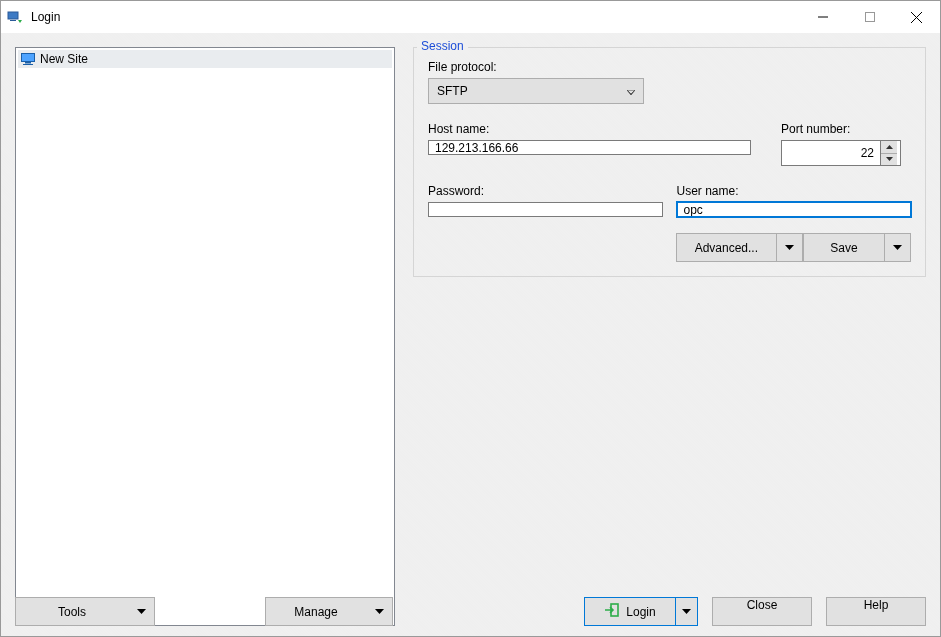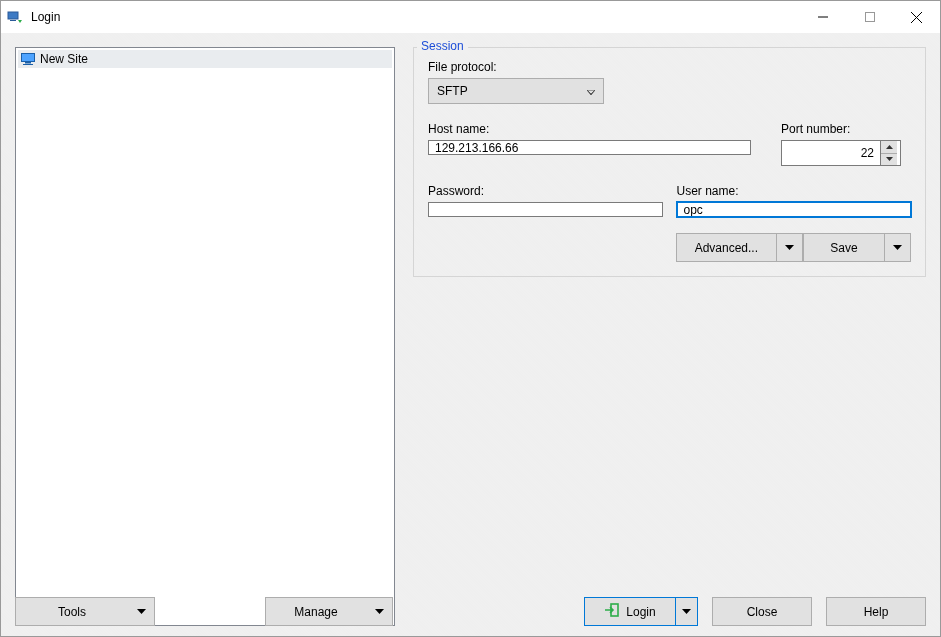--- a/index.html
+++ b/index.html
@@ -92,21 +92,21 @@
       background:#f0f0f0; padding: 0 4px;
       color:#1d4ed8;
     }
     .label { color:#000; margin-bottom: 4px; display:block; }
     .row { display:flex; gap: 30px; }
     .grow { flex:1; }
     select, input[type=text], input[type=password] {
       font: inherit;
     }
     .combo {
-      height: 26px; width: 176px;
+      height: 26px; width: 216px;
       border:1px solid #adadad;
       background:#e1e1e1;
       display:flex; align-items:center; padding: 0 8px;
       position:relative;
     }
     .combo-arrow { margin-left:auto; }
     .text-input {
       height:15px; width:100%;
       border:1px solid #7a7a7a; background:#fff; padding: 0 6px;
     }
@@ -114,23 +114,23 @@
     .spin-wrap {
       display:flex; border:1px solid #7a7a7a; background:#fff; height:26px; width:120px;
     }
     .spin-input { border:0; height:24px; width:98px; text-align:right; padding-right:6px; background:#fff; }
     .spin-btns { width:17px; display:flex; flex-direction:column; border-left:1px solid #7a7a7a; }
     .spin-btn { flex:1; display:flex; align-items:center; justify-content:center; background:#e1e1e1; border-bottom:1px solid #adadad;}
     .spin-btn:last-child{border-bottom:0;}
     .button-row { display:flex; margin-top:16px; }
     .push-right { margin-left:auto; }
     .btn {
-      height:29px; padding: 8px 18px;
+      height:29px; padding: 0 18px;
       border:1px solid #adadad; background:#e1e1e1;
-      display:inline-flex; align-items:center; justify-content:center;
+      display:inline-flex; align-items:flex-start; justify-content:center;
       min-width: 100px;
     }
     .bottom-bar {
       position:absolute; left: 396px; right:14px; bottom:10px;
       display:flex; gap:14px; justify-content:flex-end; align-items:center;
     }
     .login-btn {
       display:flex; height:29px; border:1.5px solid #0078d7; background:#e1e1e1;
     }
     .login-main { display:flex; align-items:center; gap:6px; padding: 0 14px; min-width:90px; justify-content:center;}

